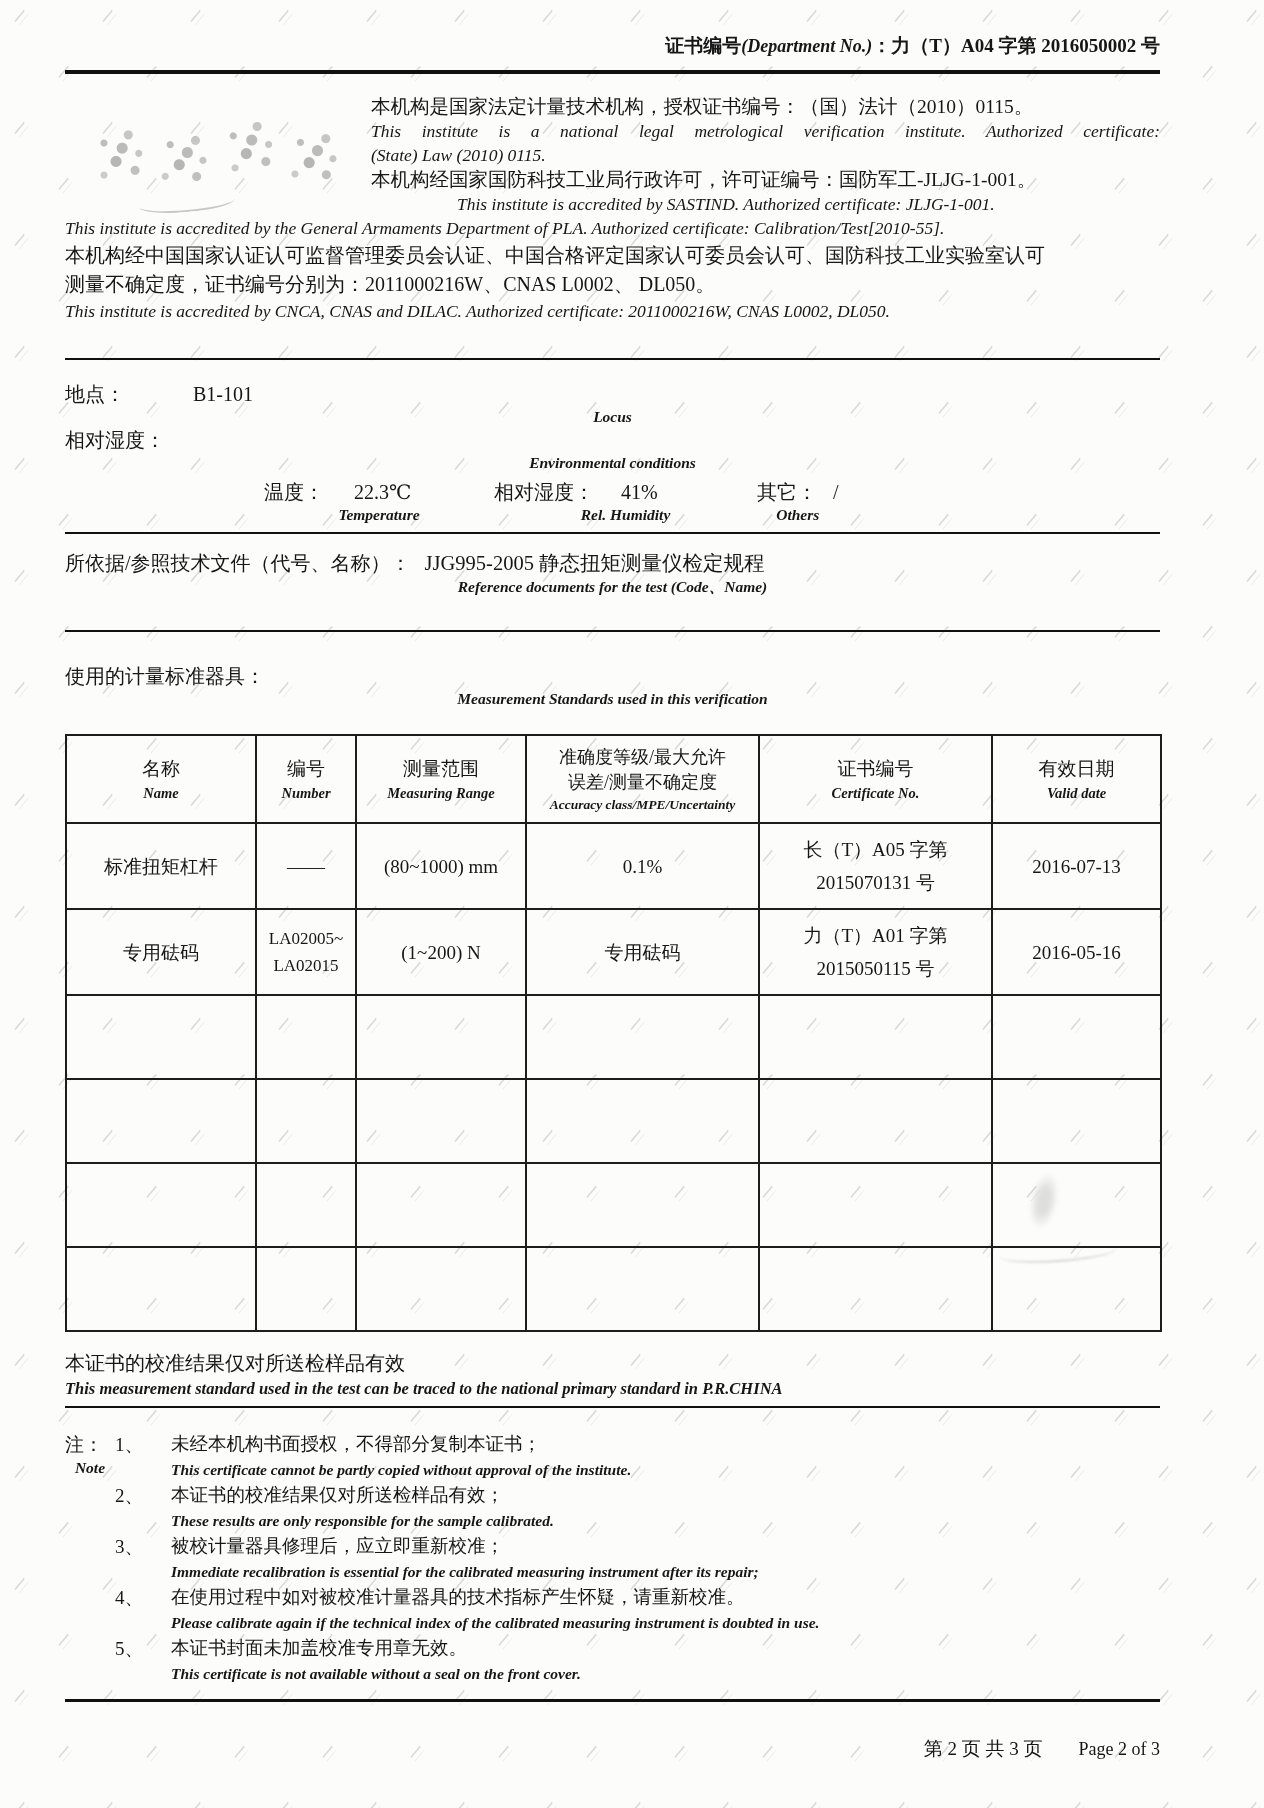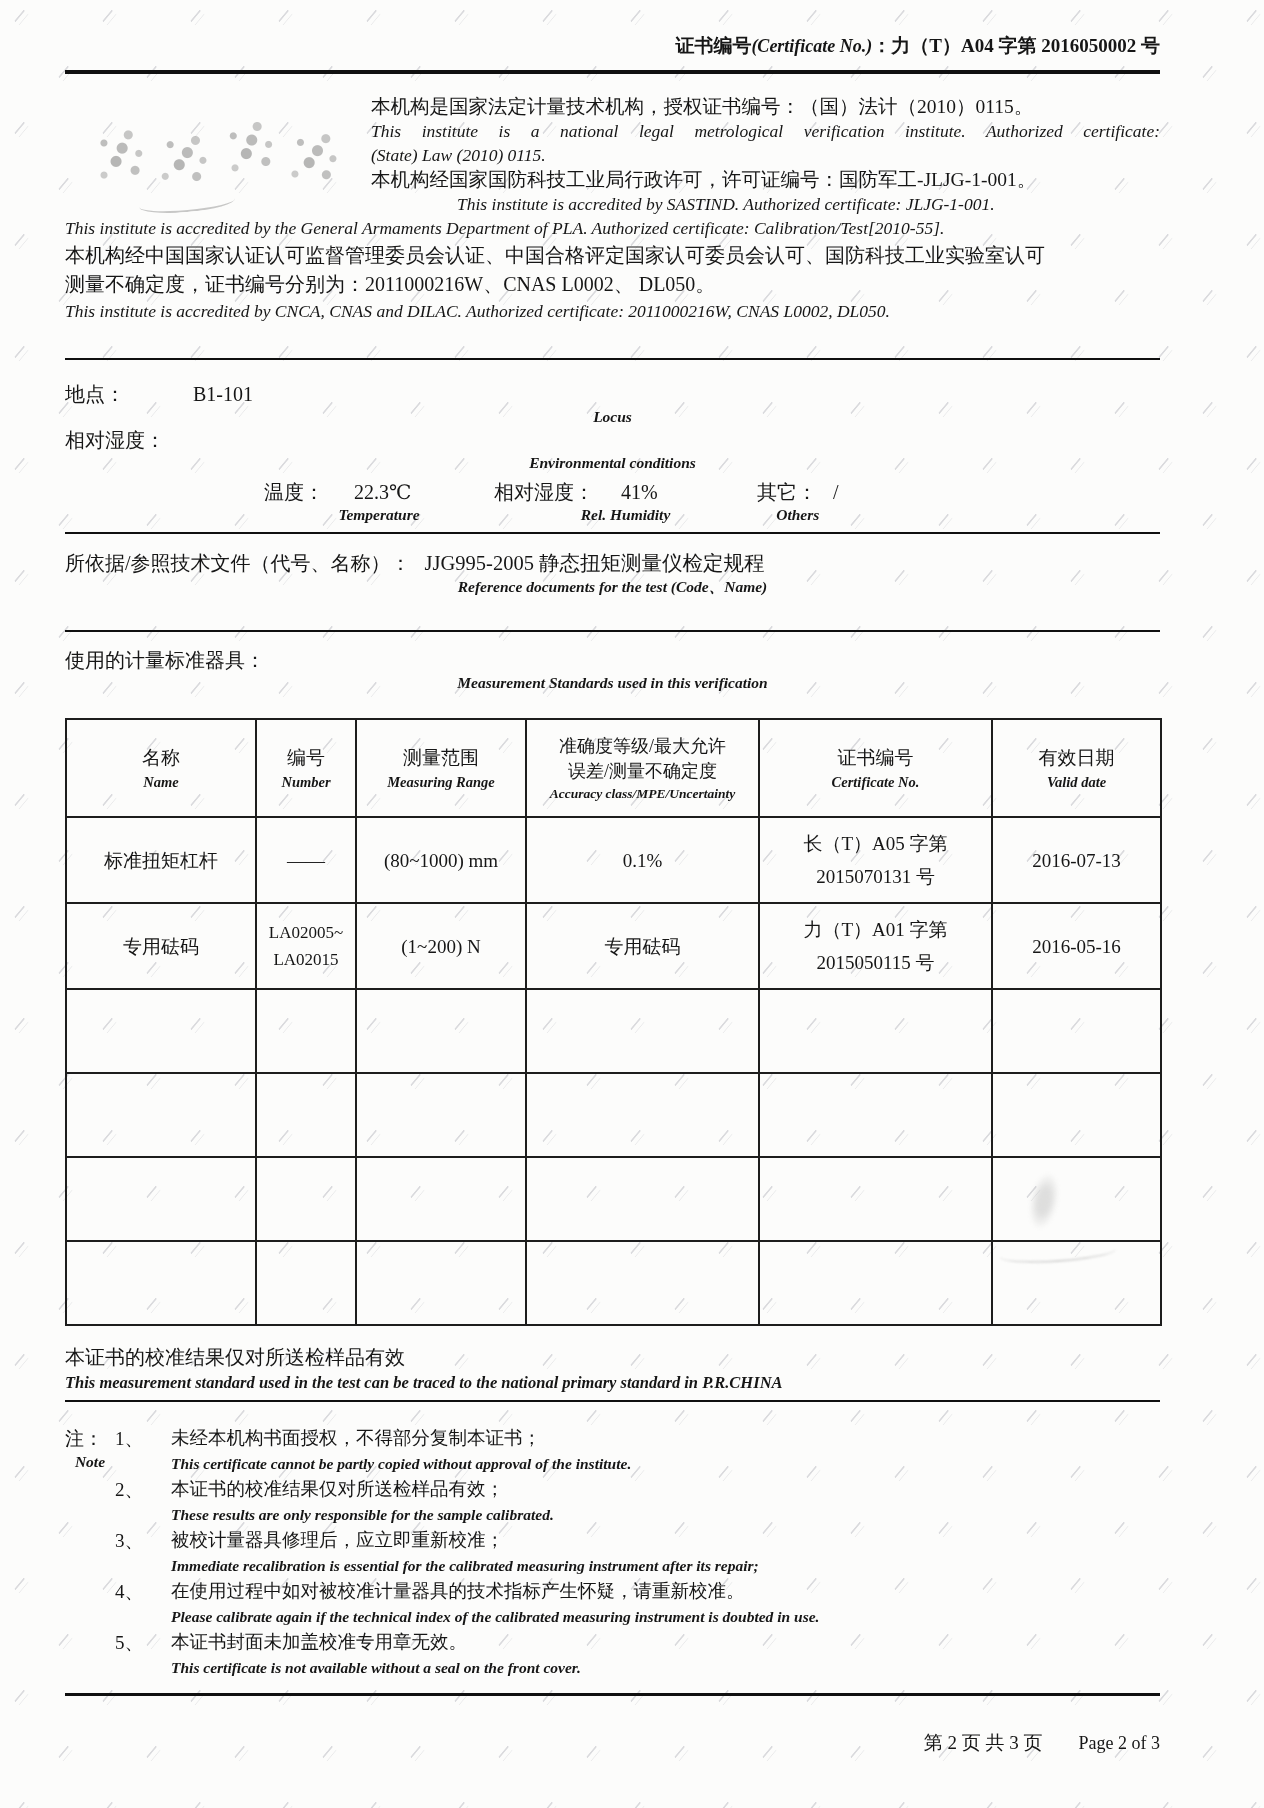--- a/index.html
+++ b/index.html
@@ -68,25 +68,25 @@
   .env-i1 .val{margin-left:30px;}
   .env-i2 .val{margin-left:27px;}
   .env-i3 .val{margin-left:16px;}
   .rule-after-env{margin-top:8px;}
   
   .ref-sec{margin-top:14px;}
   .ref-line{font-size:20px;line-height:30px;}
   .ref-value{margin-left:14px;font-size:20.5px;}
   .rule-after-ref{margin-top:34px;}
   
-  .std-title{margin-top:14px;}
+  .std-title{margin-top:30px;}
   .std-title .zh{font-size:20px;line-height:28px;}
   .std-table{margin-top:26px;border-collapse:collapse;table-layout:fixed;width:1095px;}
   .std-table th,.std-table td{border:2px solid #1d1d1d;text-align:center;vertical-align:middle;padding:0 4px;overflow:hidden;}
-  .std-table thead tr{height:98px;}
+  .std-table thead tr{height:88px;}
   .std-table .data-row{height:86px;}
   .std-table .empty-row{height:84px;}
   .th-zh{font-size:19px;line-height:26px;font-weight:400;}
   .th-zh-small{font-size:18px;line-height:25px;font-weight:400;}
   .th-en{font-style:italic;font-weight:700;font-size:14.5px;line-height:18px;margin-top:2px;}
   .th-en-small{font-style:italic;font-weight:700;font-size:13.5px;line-height:16px;}
   .td-zh{font-size:19px;line-height:33px;}
   .td-sm{font-size:17px;line-height:27px;}
   .pre{white-space:pre-line;}
   
@@ -594,21 +594,21 @@
       <i class="wm-mark" style="left: 806px; top: 1806px;"></i>
       <i class="wm-mark" style="left: 894px; top: 1806px;"></i>
       <i class="wm-mark" style="left: 982px; top: 1806px;"></i>
       <i class="wm-mark" style="left: 1070px; top: 1806px;"></i>
       <i class="wm-mark" style="left: 1158px; top: 1806px;"></i>
       <i class="wm-mark" style="left: 1246px; top: 1806px;"></i>
     </div>
 
   <div class="content">
 
-    <div class="cert-no-line"><span>证书编号</span><span class="en">(Certificate No.)</span><span>：力（T）A04 字第 2016050002 号</span></div>
+    <div class="cert-no-line"><span>证书编号</span><span class="en">(Department No.)</span><span>：力（T）A04 字第 2016050002 号</span></div>
     <div class="rule rule-hdr"></div>
 
     <div class="intro-row">
       <div class="stamp">
         <div class="blob b1"></div>
         <div class="blob b2"></div>
         <div class="blob b3"></div>
         <div class="blob b4"></div>
         <div class="stamp-squiggle"></div>
       </div>

